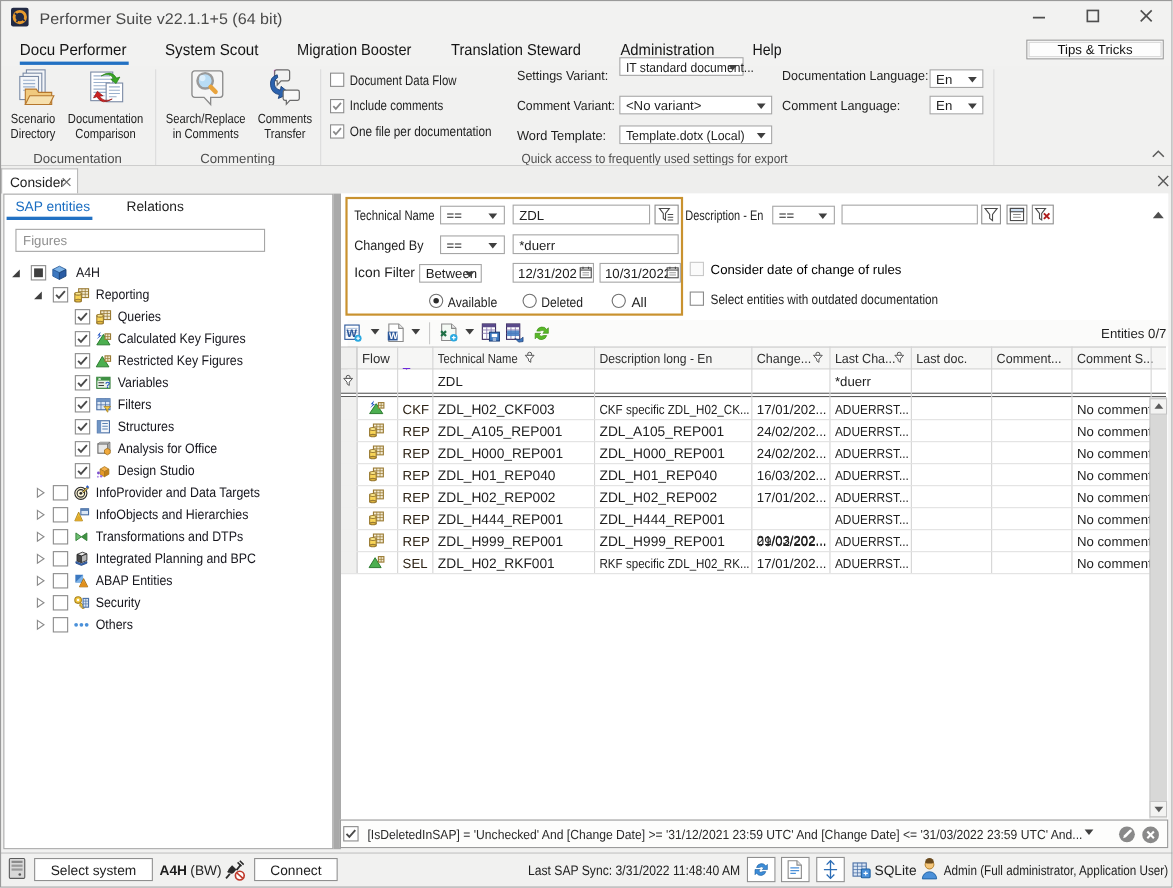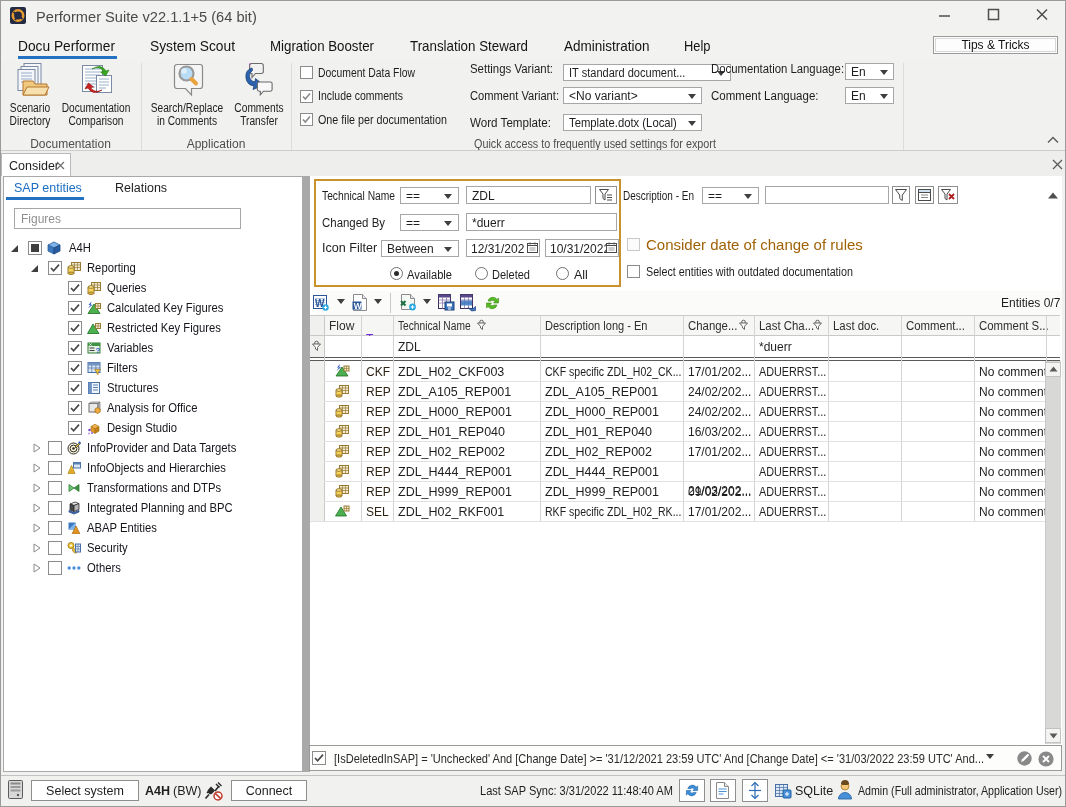--- a/index.html
+++ b/index.html
@@ -44,21 +44,21 @@
 <div class="abs" style="left:684px;top:38px;font-size:14.5px;color:#141414;--tw:26.5;transform:scaleX(0.888);transform-origin:0 50%">Help</div>
 <div class="abs" style="left:933px;top:36px;width:125px;height:18px;background:#fdfdfd;border:1px solid #9a9a9a"></div>
 <div class="abs" style="left:935px;top:38px;width:121px;height:14px;border:1px solid #d8d8d8;text-align:center;font-size:12px;color:#111;line-height:13px">Tips &amp; Tricks</div>
 
 
 <div class="abs" style="left:1px;top:60px;width:1064px;height:94px;background:#f1f1f0"></div>
 <div class="vline" style="left:141px;top:63px;height:87px"></div>
 <div class="vline" style="left:291px;top:63px;height:87px"></div>
 <div class="vline" style="left:903px;top:63px;height:87px"></div>
 <div class="abs t" style="left:0;top:137px;width:141px;text-align:center;color:#4e4e4e">Documentation</div>
-<div class="abs t" style="left:141px;top:137px;width:150px;text-align:center;color:#4e4e4e">Application</div>
+<div class="abs t" style="left:141px;top:137px;width:150px;text-align:center;color:#4e4e4e">Commenting</div>
 <div class="abs t" style="left:474px;top:137px;color:#4e4e4e;transform:scaleX(0.9);transform-origin:0 50%">Quick access to frequently used settings for export</div>
 <svg class="abs" style="left:1047px;top:136px" width="12" height="8" viewBox="0 0 12 8">
     <path d="M1 6.5 L6 1.5 L11 6.5" stroke="#5a5a5a" stroke-width="1.4" fill="none"></path>
   </svg>
 
 
 
 <svg class="abs" style="left:15px;top:63px" width="33" height="34" viewBox="0 0 33 34">
  <g stroke="#7a8aa5" stroke-width="1" fill="#f4f6f9">
   <rect x="9" y="0.5" width="17" height="21"></rect>
@@ -110,21 +110,21 @@
   </svg>
 <div class="abs t" style="left:318px;top:89px;font-size:12.5px;transform:scaleX(0.838);transform-origin:0 50%">Include comments</div>
 <div class="cb" style="left:300px;top:113px"></div>
 <svg class="abs" style="left:301px;top:114px" width="11" height="11" viewBox="0 0 11 11">
     <path d="M2 5.5 L4.3 8 L9 2.5" stroke="#8a8a8a" stroke-width="1.6" fill="none"></path>
   </svg>
 <div class="abs t" style="left:318px;top:113px;font-size:12.5px;transform:scaleX(0.859);transform-origin:0 50%">One file per documentation</div>
 
 
 <div class="abs t" style="left:470px;top:62px;transform:scaleX(0.952);transform-origin:0 50%">Settings Variant:</div>
-<div class="combo" style="left:563px;top:64px;width:168px;height:17px">
+<div class="combo" style="left:563px;top:52px;width:113px;height:17px">
     <span class="tx" style="transform:scaleX(0.92);transform-origin:0 50%;display:inline-block">IT standard document...</span>
     <span class="ar" style="right:5px;top:6px"></span>
   </div>
 <div class="abs t" style="left:470px;top:89px;transform:scaleX(0.929);transform-origin:0 50%">Comment Variant:</div>
 <div class="combo" style="left:563px;top:87px;width:139px;height:17px">
     <span class="tx">&lt;No variant&gt;</span>
     <span class="ar" style="right:5px;top:6px"></span>
   </div>
 <div class="abs t" style="left:470px;top:116px;transform:scaleX(0.969);transform-origin:0 50%">Word Template:</div>
 <div class="combo" style="left:563px;top:114px;width:139px;height:17px">
@@ -410,27 +410,27 @@
 
 <div class="abs t" style="left:322px;top:216px;font-size:12.5px;transform:scaleX(0.916);transform-origin:0 50%">Changed By</div>
 <div class="combo" style="left:400px;top:214px;width:59px;height:17px">
     <span class="tx">==</span>
     <span class="ar" style="right:6px;top:6px"></span>
   </div>
 <div class="inp" style="left:466px;top:213px;width:151px;height:18px">
     <span style="position:absolute;left:5px;top:2px">*duerr</span>
   </div>
 <div class="cb" style="left:627px;top:238px;border-color:#c9c9c9;background:#fbfbfb"></div>
-<div class="abs t" style="left:646px;top:238px;font-size:15px;color:#a16207">Consider date of change of rules</div>
+<div class="abs t" style="left:646px;top:238px;font-size:12px;color:#000000">Consider date of change of rules</div>
 <div class="cb" style="left:627px;top:265px"></div>
 <div class="abs t" style="left:646px;top:265px;font-size:12.5px;transform:scaleX(0.858);transform-origin:0 50%">Select entities with outdated documentation</div>
 
 
 <div class="abs t" style="left:322px;top:241px;font-size:12.5px;transform:scaleX(1.006);transform-origin:0 50%">Icon Filter</div>
-<div class="combo" style="left:381px;top:240px;width:78px;height:17px">
+<div class="combo" style="left:381px;top:240px;width:57px;height:17px">
     <span class="tx">Between</span>
     <span class="ar" style="right:6px;top:6px"></span>
   </div>
 <div class="inp" style="left:466px;top:239px;width:74px;height:18px">
     <span style="position:absolute;left:4px;top:2px">12/31/202</span>
   </div>
 <svg class="abs" style="left:527px;top:242px" width="11" height="11" viewBox="0 0 11 11">
     <rect x="0.5" y="1.5" width="10" height="9" fill="#fff" stroke="#4a4a4a"></rect>
     <path d="M0.5 3.5 h10" stroke="#4a4a4a"></path>
     <path d="M3 0.5 v2 M8 0.5 v2" stroke="#4a4a4a"></path>

